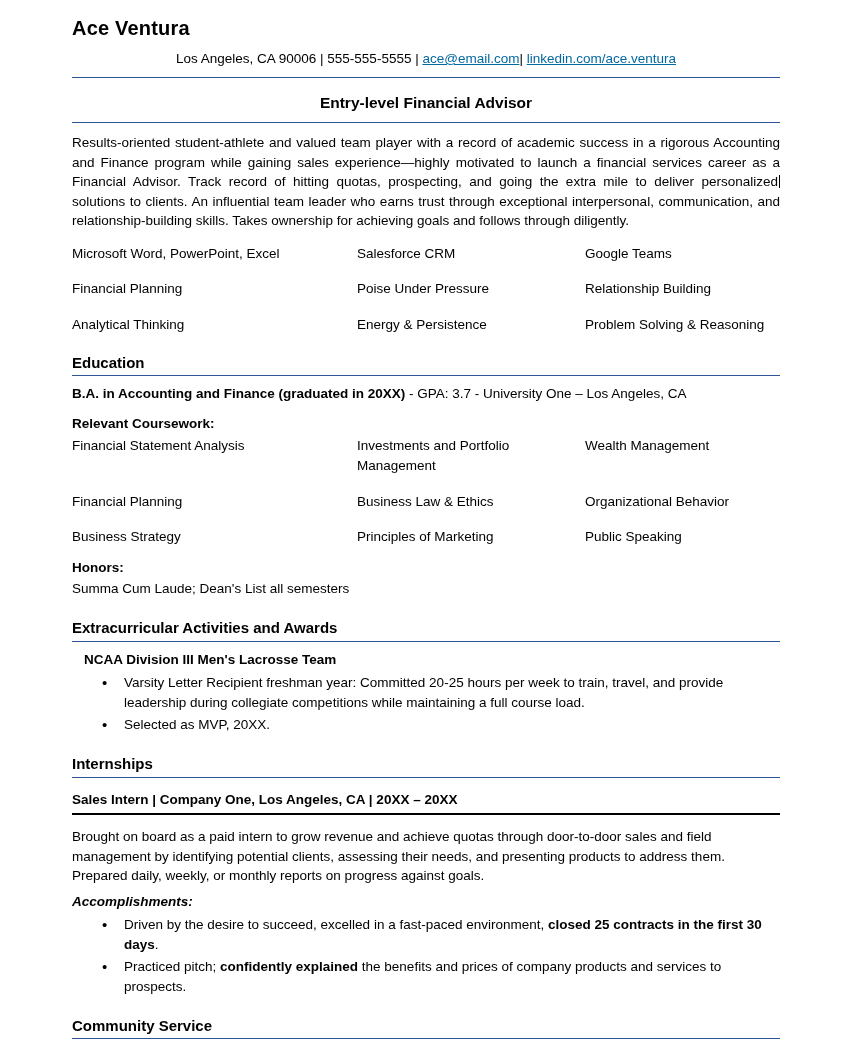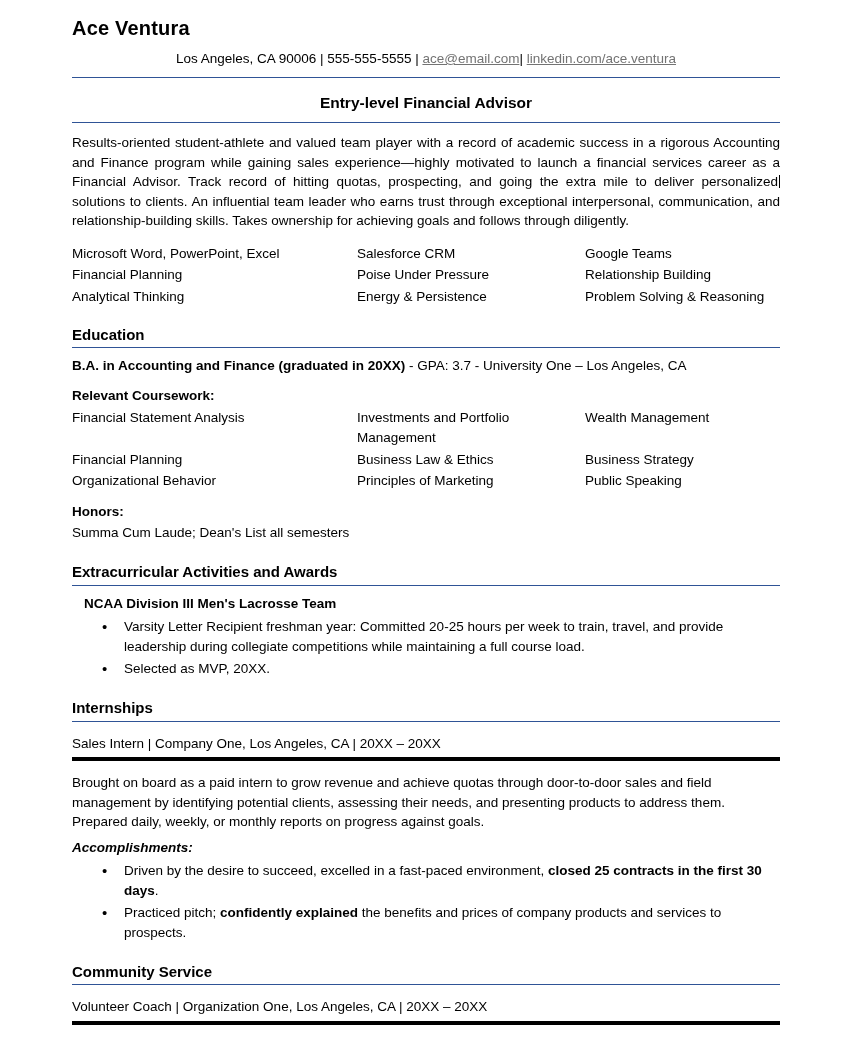--- a/index.html
+++ b/index.html
@@ -26,21 +26,21 @@
     font-weight: bold;
     letter-spacing: 0.2px;
     margin: 4px 0 6px 0;
   }
   .contact {
     text-align: center;
     font-size: 13.5px;
     padding-bottom: 8px;
   }
   .contact a {
-    color: #737373;
+    color: #0369a1;
   }
   .rule {
     border-bottom: 1.2px solid #2f5496;
     margin: 0 0 0 0;
   }
   .title-block {
     text-align: center;
     font-size: 15.5px;
     font-weight: bold;
     padding: 14px 0 8px 0;
@@ -59,21 +59,21 @@
   }
   .center-head {
     text-align: center;
     font-weight: bold;
     font-size: 13.5px;
     margin: 6px 0 10px 0;
   }
   .cols3 {
     display: grid;
     grid-template-columns: 285px 228px auto;
-    row-gap: 0;
+    row-gap: 14px;
   }
   .cols3 div {
     padding: 1px 0;
   }
   .section-head {
     font-size: 15px;
     font-weight: bold;
     margin: 16px 0 2px 0;
   }
   .section-head.sub {
@@ -109,21 +109,22 @@
   }
   ul.bullets li:before {
     content: "\2022";
     position: absolute;
     left: 0;
     top: -1px;
     font-size: 15px;
   }
   .job-line {
     padding: 4px 0 4px 0;
-    border-bottom: 4px solid #000000;
+    border-bottom: 2px solid #000000;
+    font-weight: bold;
   }
   .para {
     margin: 12px 0 4px 0;
     text-align: left;
   }
   .accom {
     font-style: italic;
     font-weight: bold;
     margin: 6px 0 2px 0;
   }
@@ -168,22 +169,22 @@
     <b>B.A. in Accounting and Finance (graduated in 20XX)</b><span> - GPA: 3.7 - University One – Los Angeles, CA</span>
   </div>
 
   <div class="label-bold">Relevant Coursework:</div>
   <div class="cols3">
     <div>Financial Statement Analysis</div>
     <div>Investments and Portfolio Management</div>
     <div>Wealth Management</div>
     <div>Financial Planning</div>
     <div>Business Law &amp; Ethics</div>
+    <div>Organizational Behavior</div>
     <div>Business Strategy</div>
-    <div>Organizational Behavior</div>
     <div>Principles of Marketing</div>
     <div>Public Speaking</div>
   </div>
 
   <div class="label-bold">Honors:</div>
   <div>Summa Cum Laude; Dean's List all semesters</div>
 
   <div class="section-head sub">Extracurricular Activities and Awards</div>
   <div class="sec-rule"></div>
 

